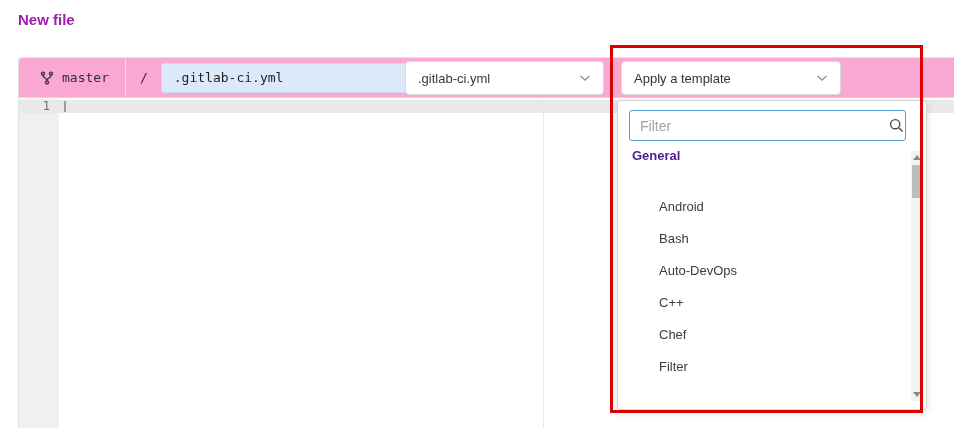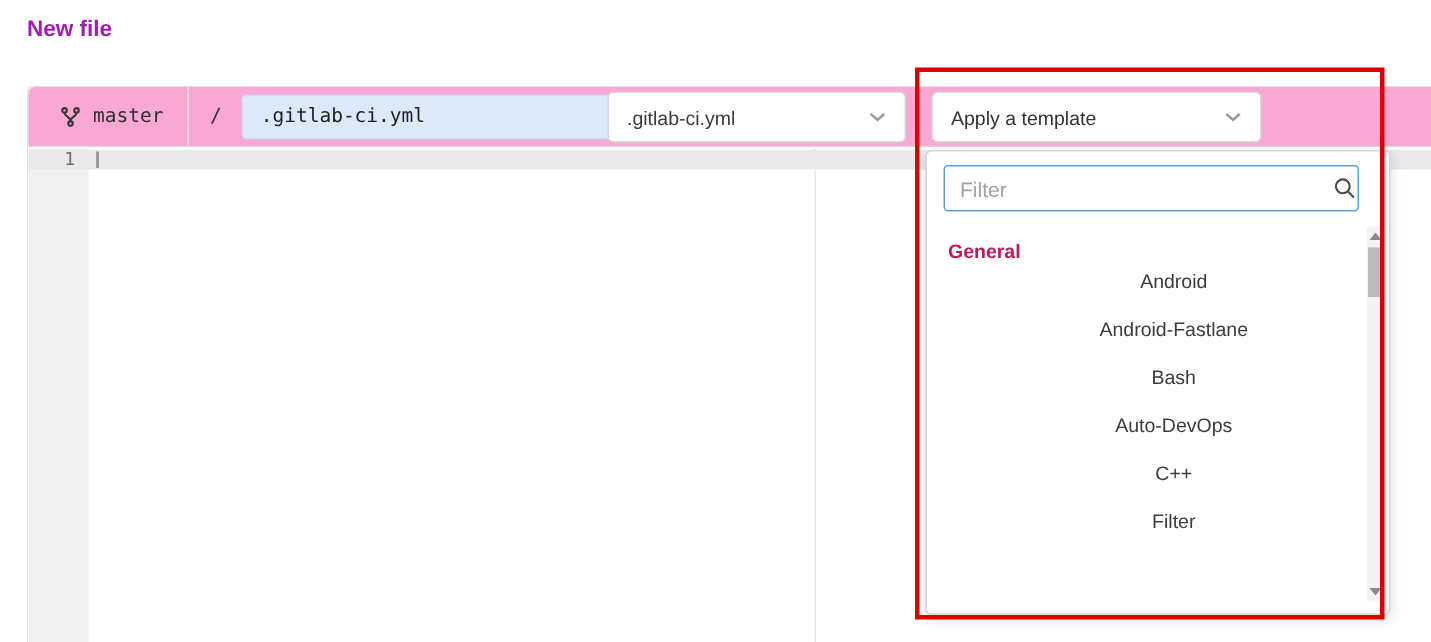--- a/index.html
+++ b/index.html
@@ -47,23 +47,23 @@
   
   .tpl-panel { position: absolute; left: 617px; top: 100px; width: 310px; height: 310px;
                background: #fff; border: 1px solid #d4d4d4; border-radius: 4px;
                box-shadow: 0 3px 9px rgba(0,0,0,0.13); z-index: 5; }
   .filter-input { position: absolute; left: 11px; top: 9px; width: 277px; height: 31px;
                   border: 1px solid #5b9fd8; border-radius: 3px; padding: 0 32px 0 10px;
                   font-size: 14px; color: #333; outline: none; }
   .filter-input::placeholder { color: #a3a3a3; }
   .filter-search-icon { position: absolute; right: 22px; top: 17px; width: 15px; height: 15px; }
 
-  .group-header { position: absolute; left: 14px; top: 59px; font-size: 13px;
-                  font-weight: bold; color: #be185d; }
-  .tpl-list { position: absolute; left: 41px; top: 71px; right: 20px; text-align: center; }
+  .group-header { position: absolute; left: 14px; top: 47px; font-size: 13px;
+                  font-weight: bold; color: #4c1d95; }
+  .tpl-list { position: absolute; left: 41px; top: 90px; right: 20px; }
   .tpl-item { height: 32px; line-height: 32px; font-size: 13px; color: #3c3c3c; cursor: pointer; }
 
   
   .panel-scrollbar { position: absolute; right: 3px; top: 50px; bottom: 8px; width: 12px;
                      background: #f3f3f3; }
   .sb-arrow { position: absolute; left: 2px; width: 0; height: 0;
               border-left: 4px solid transparent; border-right: 4px solid transparent; }
   .sb-up { top: 4px; border-bottom: 5px solid #8a8a8a; }
   .sb-down { bottom: 4px; border-top: 5px solid #8a8a8a; }
   .sb-thumb { position: absolute; left: 1px; top: 14px; width: 10px; height: 33px; background: #bcbcbc; }
@@ -131,24 +131,24 @@
     <svg viewBox="0 0 15 15" width="15" height="15">
       <circle cx="6.2" cy="6.2" r="4.6" fill="none" stroke="#4a4a4a" stroke-width="1.4"></circle>
       <line x1="9.8" y1="9.8" x2="13.6" y2="13.6" stroke="#4a4a4a" stroke-width="1.4"></line>
     </svg>
   </span>
 
   <div class="group-header">General</div>
 
   <div class="tpl-list">
     <div class="tpl-item">Android</div>
-    <div class="tpl-item">Android-Fastlane</div>
     <div class="tpl-item">Bash</div>
     <div class="tpl-item">Auto-DevOps</div>
     <div class="tpl-item">C++</div>
+    <div class="tpl-item">Chef</div>
     <div class="tpl-item">Filter</div>
   </div>
 
   <div class="panel-scrollbar">
     <div class="sb-arrow sb-up"></div>
     <div class="sb-thumb"></div>
     <div class="sb-arrow sb-down"></div>
   </div>
 </div>
 

